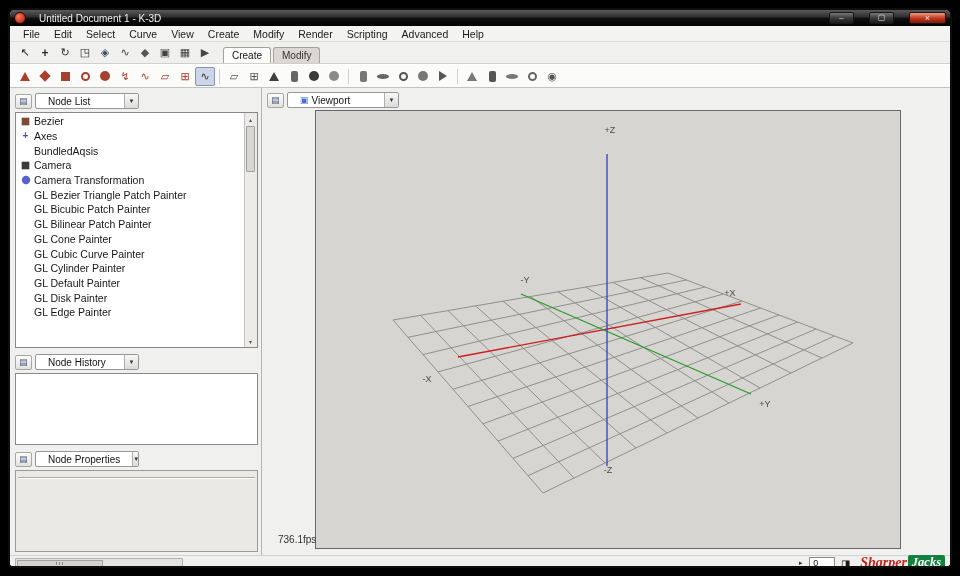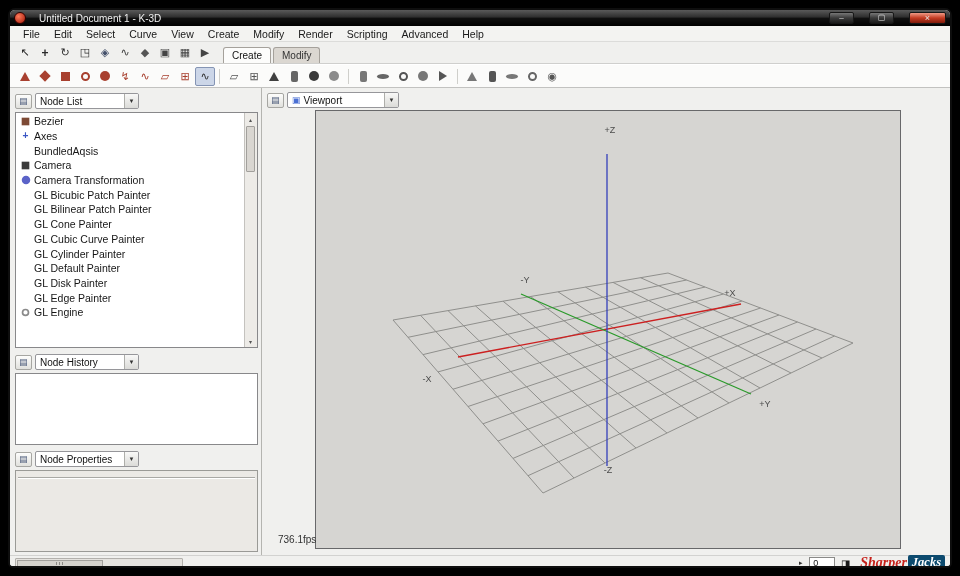--- a/index.html
+++ b/index.html
@@ -47,21 +47,21 @@
   
   .main{position:relative;height:467px;display:flex;background:#f0f0ee;}
   .left{width:252px;box-sizing:border-box;padding:4px 3px 3px 5px;display:flex;flex-direction:column;
         border-right:1px solid #b4b4b0;}
   .phead{display:flex;align-items:center;gap:3px;height:18px;flex:0 0 auto;}
   .pbtn{width:17px;height:15px;border:1px solid #a6a6a2;border-radius:2px;box-sizing:border-box;
         background:linear-gradient(#fdfdfc,#e1e1dd);display:flex;align-items:center;justify-content:center;
         font-size:9px;color:#4a5a7a;}
   .combo{display:flex;align-items:stretch;height:16px;width:104px;border:1px solid #96969a;border-radius:2px;
          background:#fff;font-size:10px;box-sizing:border-box;overflow:hidden;}
-  .ctext{flex:1;display:flex;align-items:center;padding:0 4px;gap:3px;white-space:nowrap;color:#111;}
+  .ctext{flex:1;display:flex;align-items:center;padding:0 12px;gap:3px;white-space:nowrap;color:#111;}
   .carrow{width:13px;background:linear-gradient(#f8f8f7,#dbdbd8);border-left:1px solid #aeaeaa;
           display:flex;align-items:center;justify-content:center;font-size:6px;color:#333;}
   .listbox{position:relative;margin-top:2px;height:236px;background:#fff;border:1px solid #88888a;
            box-sizing:border-box;overflow:hidden;flex:0 0 auto;}
   .listitems{position:absolute;left:0;top:1px;right:12px;}
   .item{display:flex;align-items:center;height:14.7px;font-size:10.5px;color:#161616;padding-left:4px;gap:3px;
         white-space:nowrap;overflow:hidden;}
   .iicon{width:11px;display:flex;justify-content:center;align-items:center;flex:0 0 auto;font-size:10px;font-weight:bold;}
   .vscroll{position:absolute;top:0;right:0;bottom:0;width:12px;background:#edebe7;border-left:1px solid #c4c2be;}
   .sarr{position:absolute;left:0;width:11px;height:12px;display:flex;align-items:center;justify-content:center;
@@ -286,20 +286,24 @@
               <span>Camera</span>
             </div>
             <div class="item">
               <span class="iicon">
                 <span class="shape ci" style="background: rgb(91, 99, 200); transform: scale(0.85);"></span>
               </span>
               <span>Camera Transformation</span>
             </div>
             <div class="item">
               <span class="iicon"></span>
+              <span>GL Bezier Triangle Patch Painter</span>
+            </div>
+            <div class="item">
+              <span class="iicon"></span>
               <span>GL Bicubic Patch Painter</span>
             </div>
             <div class="item">
               <span class="iicon"></span>
               <span>GL Bilinear Patch Painter</span>
             </div>
             <div class="item">
               <span class="iicon"></span>
               <span>GL Cone Painter</span>
             </div>
@@ -315,26 +319,20 @@
               <span class="iicon"></span>
               <span>GL Default Painter</span>
             </div>
             <div class="item">
               <span class="iicon"></span>
               <span>GL Disk Painter</span>
             </div>
             <div class="item">
               <span class="iicon"></span>
               <span>GL Edge Painter</span>
-            </div>
-            <div class="item">
-              <span class="iicon">
-                <span class="shape ring" style="border-color: rgb(138, 138, 138); transform: scale(0.85);"></span>
-              </span>
-              <span>GL Engine</span>
             </div>
           </div>
         <div class="vscroll">
           <span class="sarr up">▴</span>
           <span class="vthumb"></span>
           <span class="sarr dn">▾</span>
         </div>
       </div>
 
       <div class="gap"></div>
@@ -413,17 +411,17 @@
   <div class="statusbar">
     <div class="hscroll">
       <div class="hthumb"></div>
     </div>
     <div class="sright">
       <span class="sbtn">▸</span>
       <span class="sval">0</span>
       <span class="swidget">◨</span>
       <span class="logo">
         <span class="p1" id="logo1" style="color: rgb(198, 32, 26);">Sharper</span>
-        <span class="p2" id="logo2" style="background: #0c4a6e; text-decoration: underline;">Jacks</span>
+        <span class="p2" id="logo2" style="background: #15803d; text-decoration: underline;">Jacks</span>
       </span>
     </div>
   </div>
 </div>
 
 </body></html>

